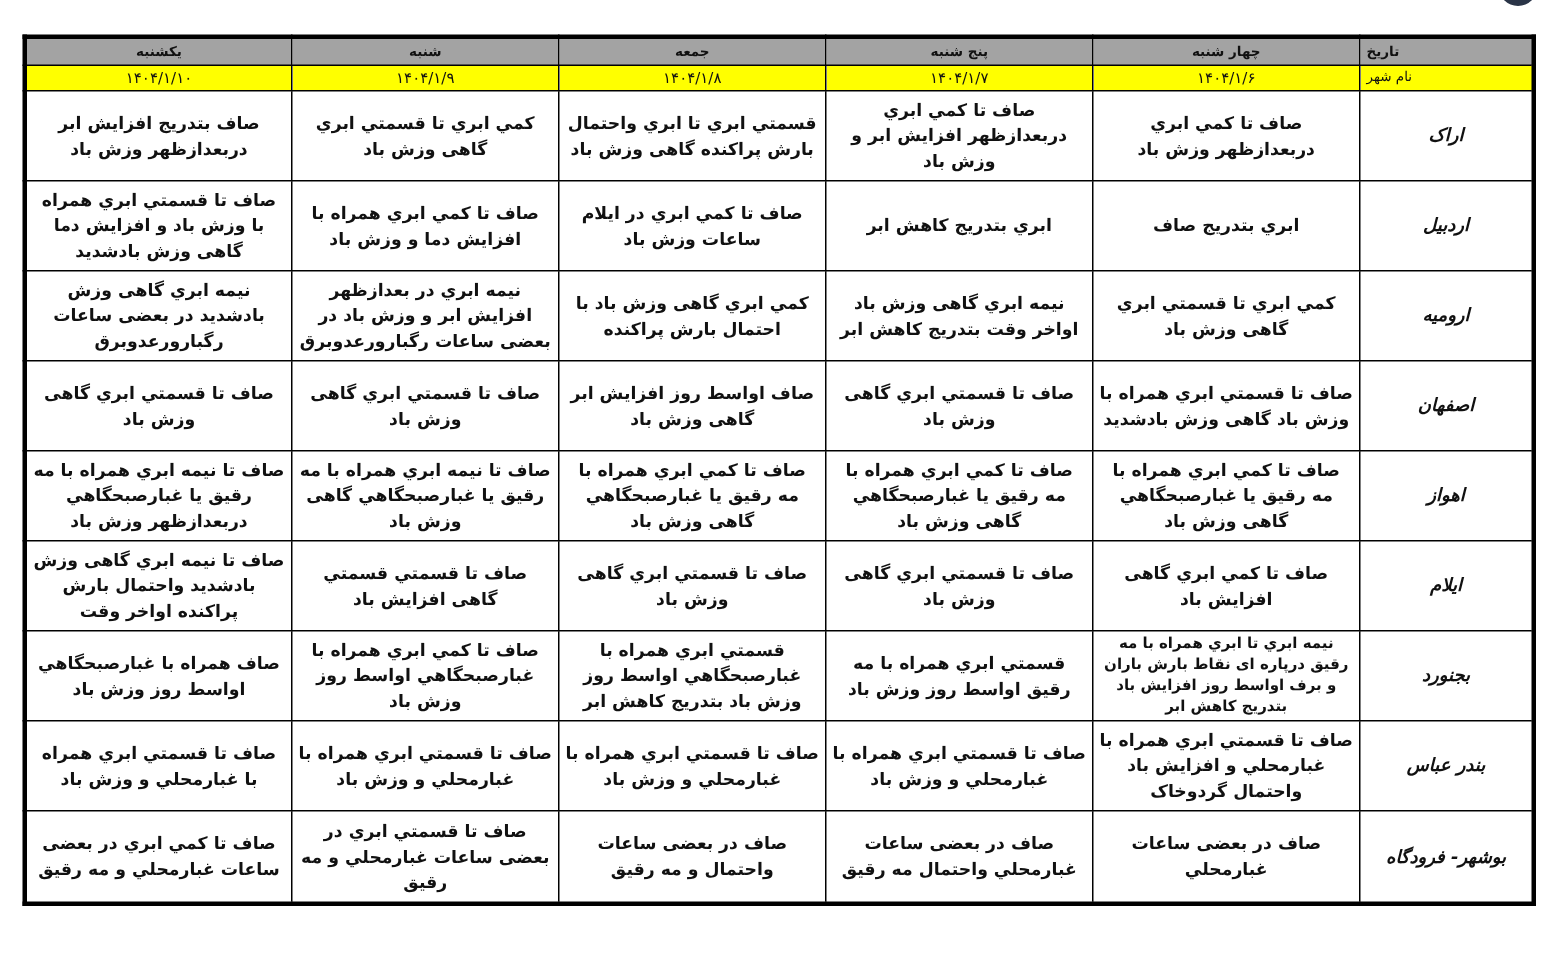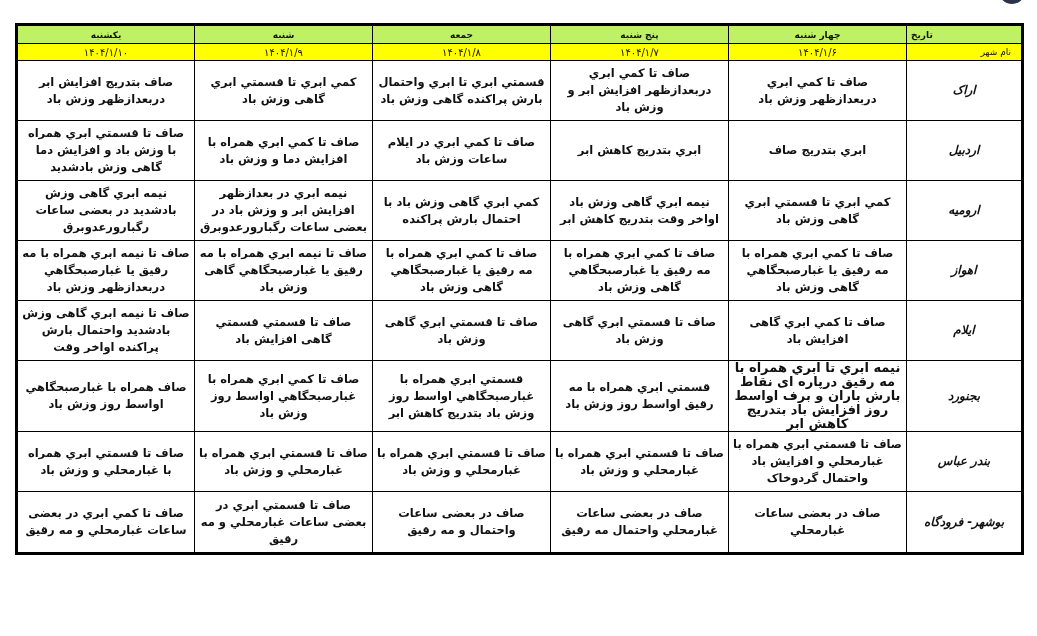--- a/index.html
+++ b/index.html
@@ -38,40 +38,40 @@
     }
     table.forecast td, table.forecast th {
       border: 1.5px solid #000;
       text-align: center;
       vertical-align: middle;
       color: #111;
       padding: 0 4px;
       overflow: hidden;
     }
     .hdr th {
-      background: #bef264;
+      background: #a3a3a3;
       font-weight: bold;
       font-size: 9px;
       height: 17px;
       border-right-width: 2px;
       border-left-width: 2px;
     }
     .hdr th.label-col {
       text-align: left;
       padding-right: 10px;
     }
     .hdr2 th {
       background: #ffff00;
       font-weight: normal;
       font-size: 10px;
       height: 16px;
     }
     .hdr2 th.label-col {
       font-size: 9px;
-      text-align: right;
+      text-align: left;
       padding-right: 10px;
     }
     tbody tr { height: 60px; }
     tbody td {
       font-size: 11.5px;
       font-weight: bold;
       line-height: 17px;
       background: #fff;
     }
     tbody td.city {
@@ -133,38 +133,46 @@
       </tr>
       <tr>
         <td class="city">ارومیه</td>
         <td>کمي ابري تا قسمتي ابري گاهی وزش باد</td>
         <td>نيمه ابري گاهی وزش باد اواخر وقت بتدريج کاهش ابر</td>
         <td>کمي ابري گاهی وزش باد با احتمال بارش پراكنده</td>
         <td>نيمه ابري در بعدازظهر افزايش ابر و وزش باد در بعضی ساعات رگبارورعدوبرق</td>
         <td>نيمه ابري گاهی وزش بادشديد در بعضی ساعات رگبارورعدوبرق</td>
       </tr>
       <tr>
+        <td class="city">اصفهان</td>
+        <td>صاف تا قسمتي ابري همراه با وزش باد گاهی وزش بادشديد</td>
+        <td>صاف تا قسمتي ابري گاهی وزش باد</td>
+        <td>صاف اواسط روز افزايش ابر گاهی وزش باد</td>
+        <td>صاف تا قسمتي ابري گاهی وزش باد</td>
+        <td>صاف تا قسمتي ابري گاهی وزش باد</td>
+      </tr>
+      <tr>
         <td class="city">اهواز</td>
         <td>صاف تا کمي ابري همراه با مه رقيق يا غبارصبحگاهي گاهی وزش باد</td>
         <td>صاف تا کمي ابري همراه با مه رقيق يا غبارصبحگاهي گاهی وزش باد</td>
         <td>صاف تا کمي ابري همراه با مه رقيق يا غبارصبحگاهي گاهی وزش باد</td>
         <td>صاف تا نيمه ابري همراه با مه رقيق يا غبارصبحگاهي گاهی وزش باد</td>
         <td>صاف تا نيمه ابري همراه با مه رقيق يا غبارصبحگاهي دربعدازظهر وزش باد</td>
       </tr>
       <tr>
         <td class="city">ایلام</td>
         <td>صاف تا کمي ابري گاهی افزايش باد</td>
         <td>صاف تا قسمتي ابري گاهی وزش باد</td>
         <td>صاف تا قسمتي ابري گاهی وزش باد</td>
         <td>صاف تا قسمتي قسمتي گاهی افزايش باد</td>
         <td>صاف تا نيمه ابري گاهی وزش بادشديد واحتمال بارش پراكنده اواخر وقت</td>
       </tr>
       <tr>
         <td class="city">بجنورد</td>
-        <td style="font-size:13px;line-height:14px;">نيمه ابري تا ابري همراه با مه رقيق درپاره ای نقاط بارش باران و برف اواسط روز افزايش باد بتدريج کاهش ابر</td>
+        <td style="font-size:10px;line-height:14px;">نيمه ابري تا ابري همراه با مه رقيق درپاره ای نقاط بارش باران و برف اواسط روز افزايش باد بتدريج کاهش ابر</td>
         <td>قسمتي ابري همراه با مه رقيق اواسط روز وزش باد</td>
         <td>قسمتي ابري همراه با غبارصبحگاهي اواسط روز وزش باد بتدريج کاهش ابر</td>
         <td>صاف تا کمي ابري همراه با غبارصبحگاهي اواسط روز وزش باد</td>
         <td>صاف همراه با غبارصبحگاهي اواسط روز وزش باد</td>
       </tr>
       <tr>
         <td class="city">بندر عباس</td>
         <td>صاف تا قسمتي ابري همراه با غبارمحلي و افزايش باد واحتمال گردوخاک</td>
         <td>صاف تا قسمتي ابري همراه با غبارمحلي و وزش باد</td>
         <td>صاف تا قسمتي ابري همراه با غبارمحلي و وزش باد</td>

